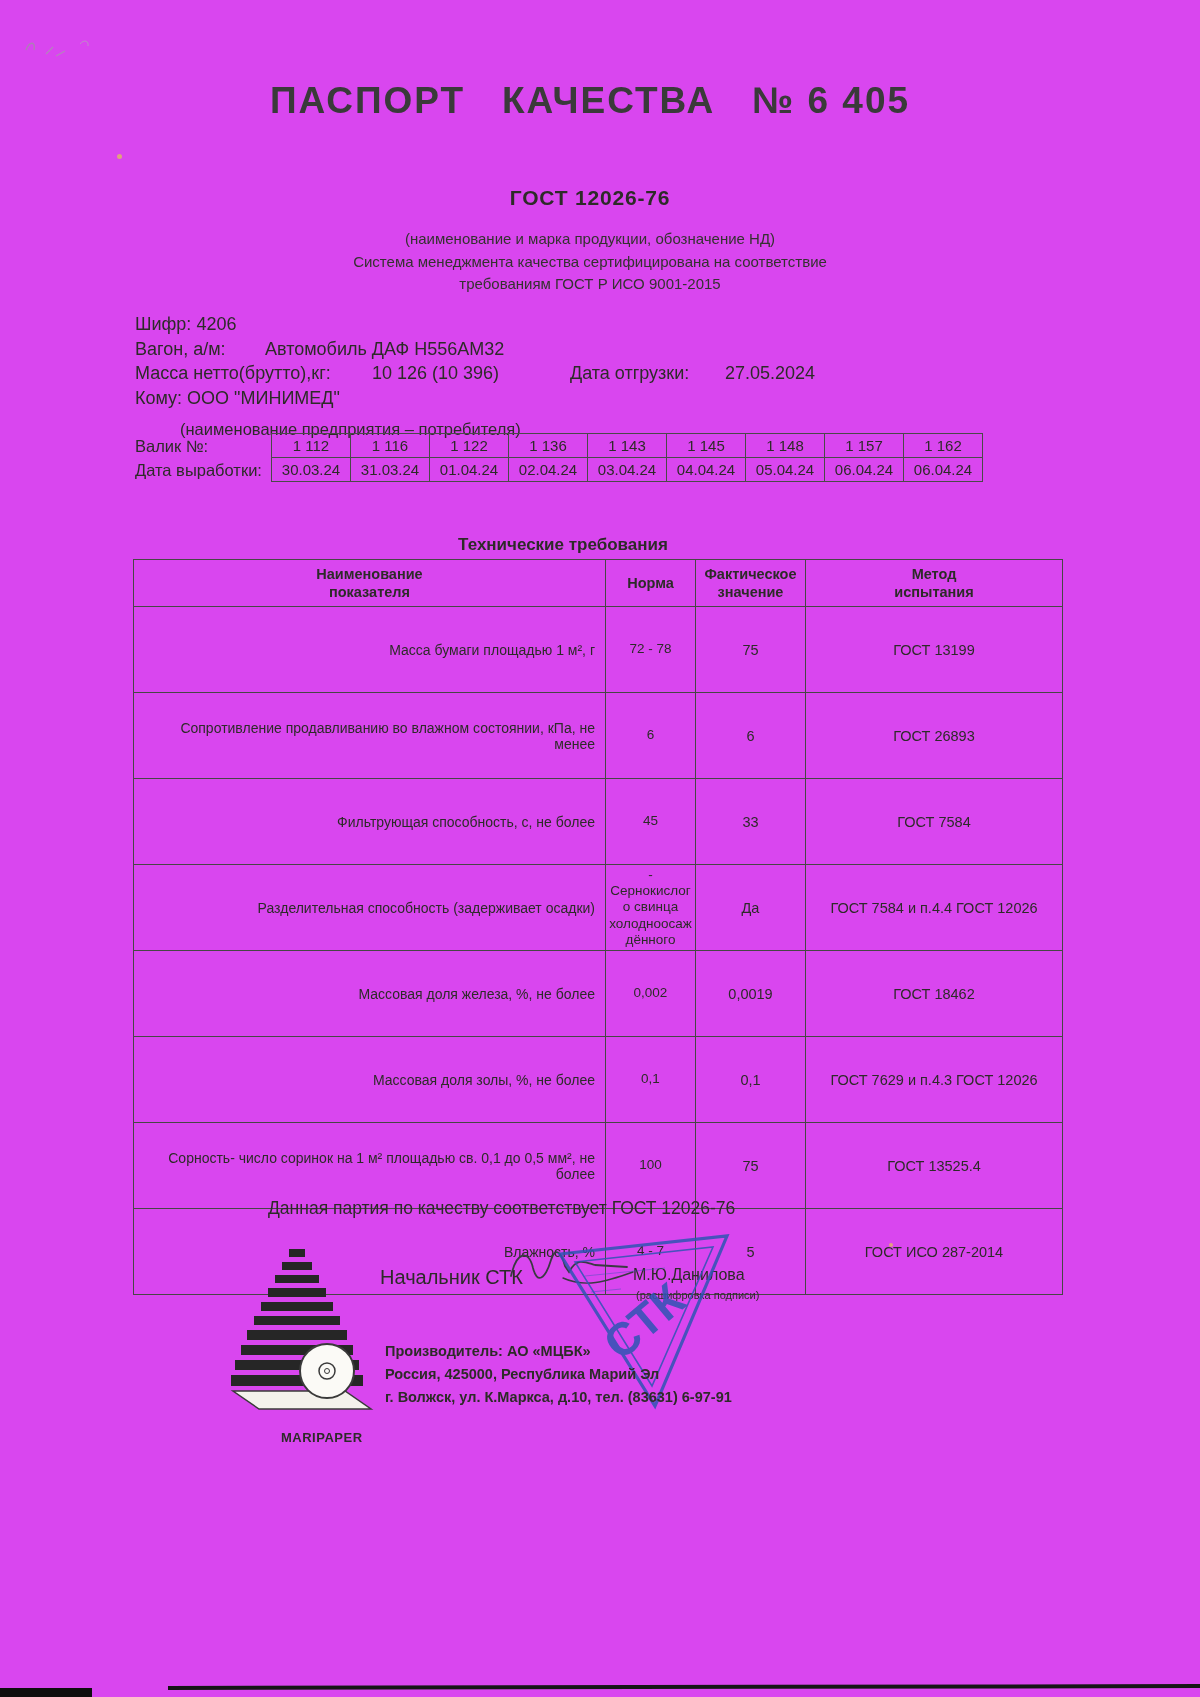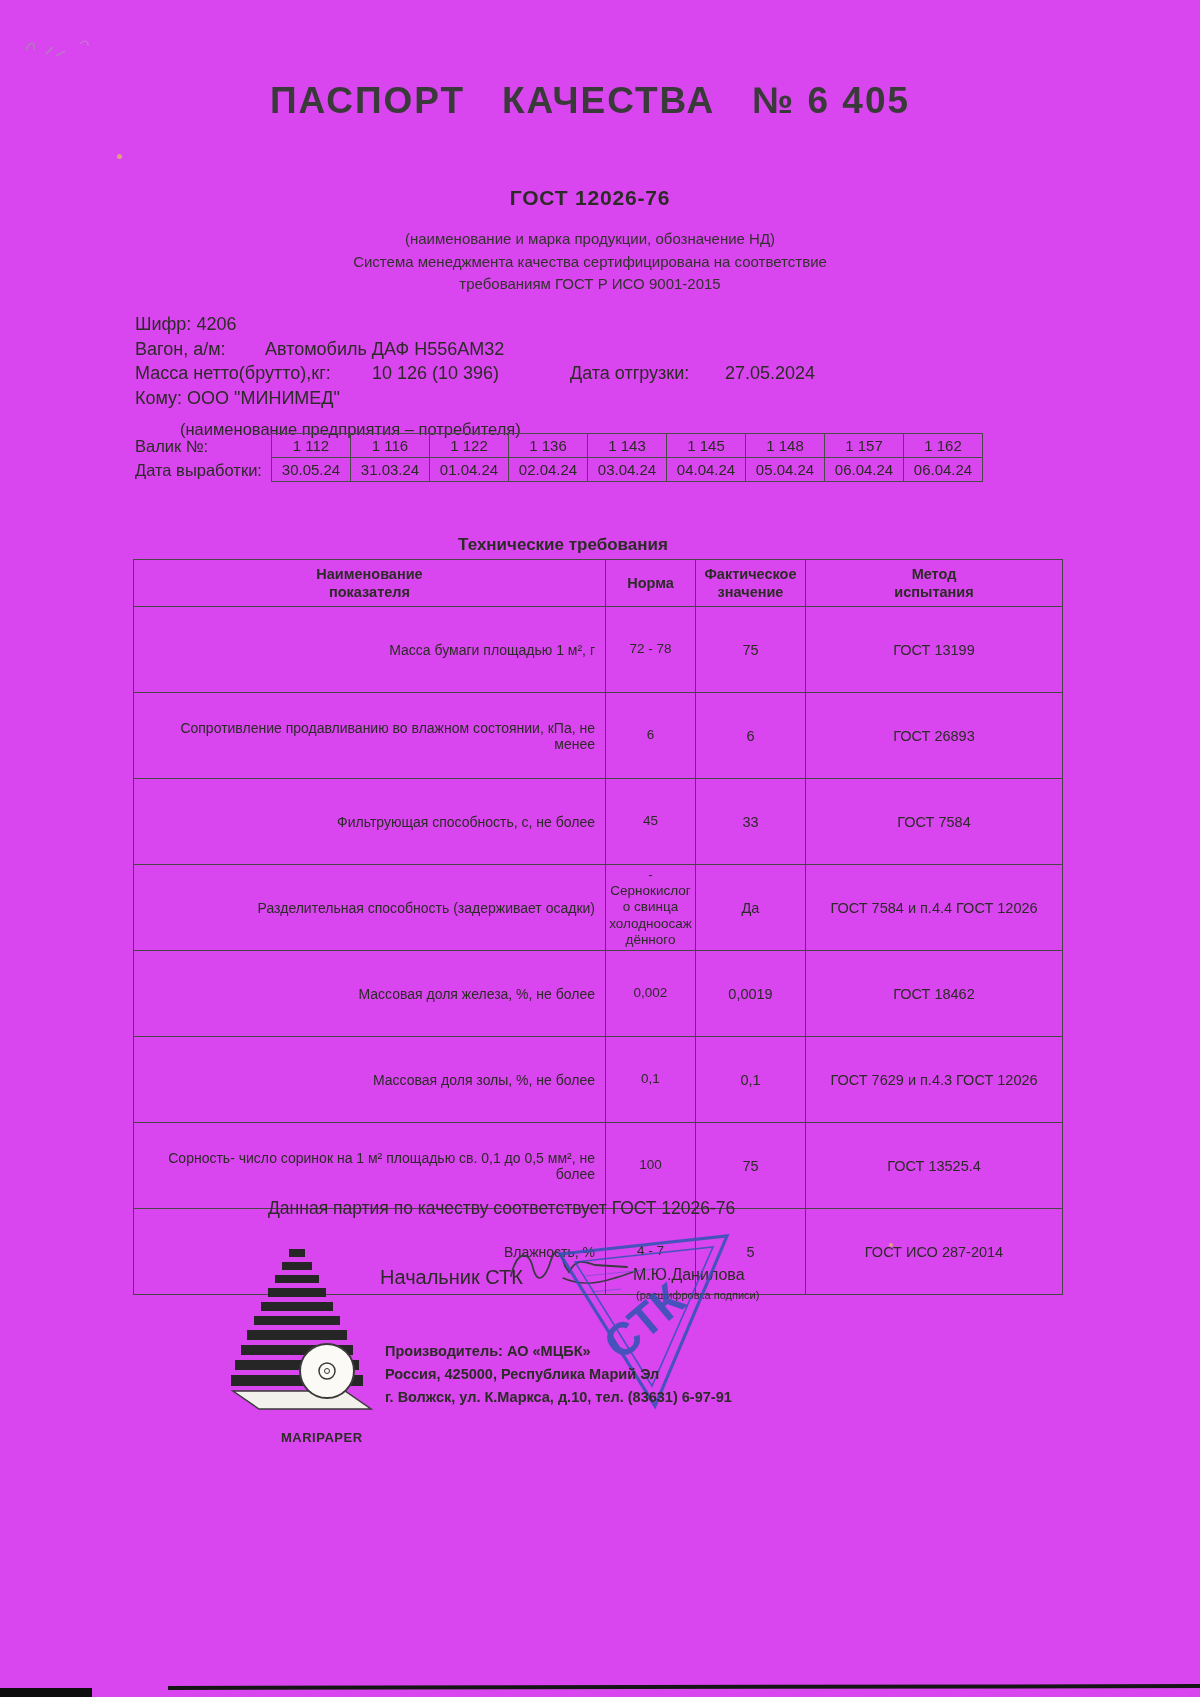--- a/index.html
+++ b/index.html
@@ -120,21 +120,21 @@
   <div class="rolls-grid">
     <div class="rcell">1 112</div>
     <div class="rcell">1 116</div>
     <div class="rcell">1 122</div>
     <div class="rcell">1 136</div>
     <div class="rcell">1 143</div>
     <div class="rcell">1 145</div>
     <div class="rcell">1 148</div>
     <div class="rcell">1 157</div>
     <div class="rcell">1 162</div>
-    <div class="rcell">30.05.24</div>
+    <div class="rcell">30.03.24</div>
     <div class="rcell">31.03.24</div>
     <div class="rcell">01.04.24</div>
     <div class="rcell">02.04.24</div>
     <div class="rcell">03.04.24</div>
     <div class="rcell">04.04.24</div>
     <div class="rcell">05.04.24</div>
     <div class="rcell">06.04.24</div>
     <div class="rcell">06.04.24</div>
   </div>
 

